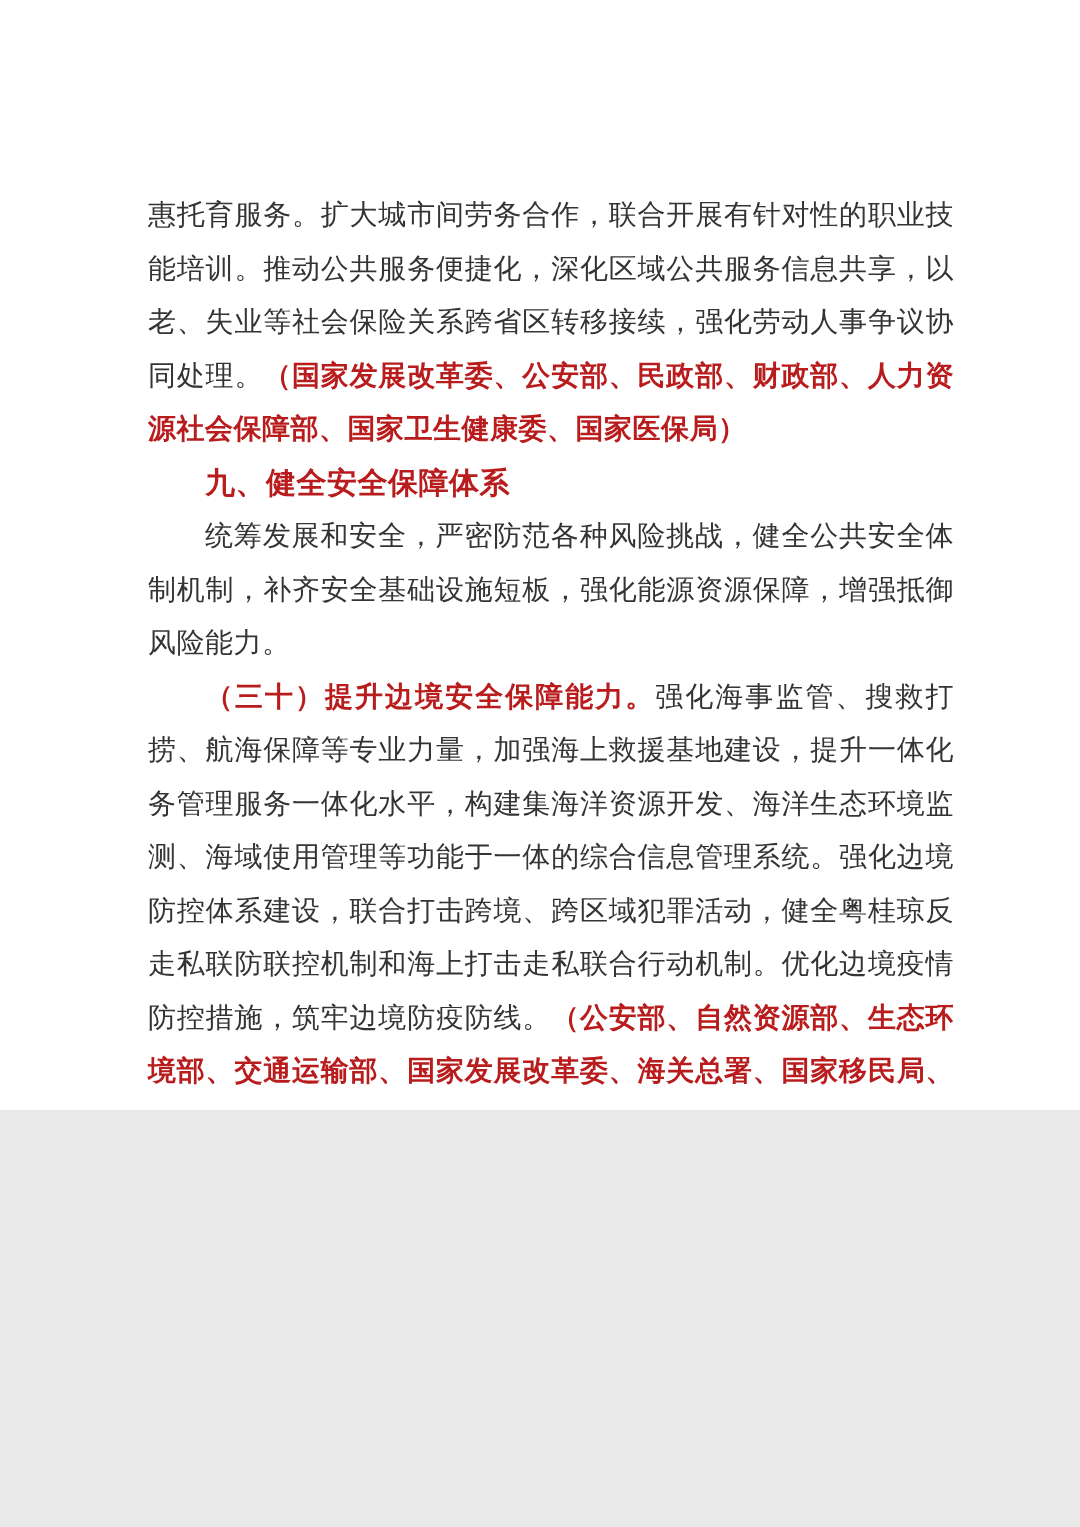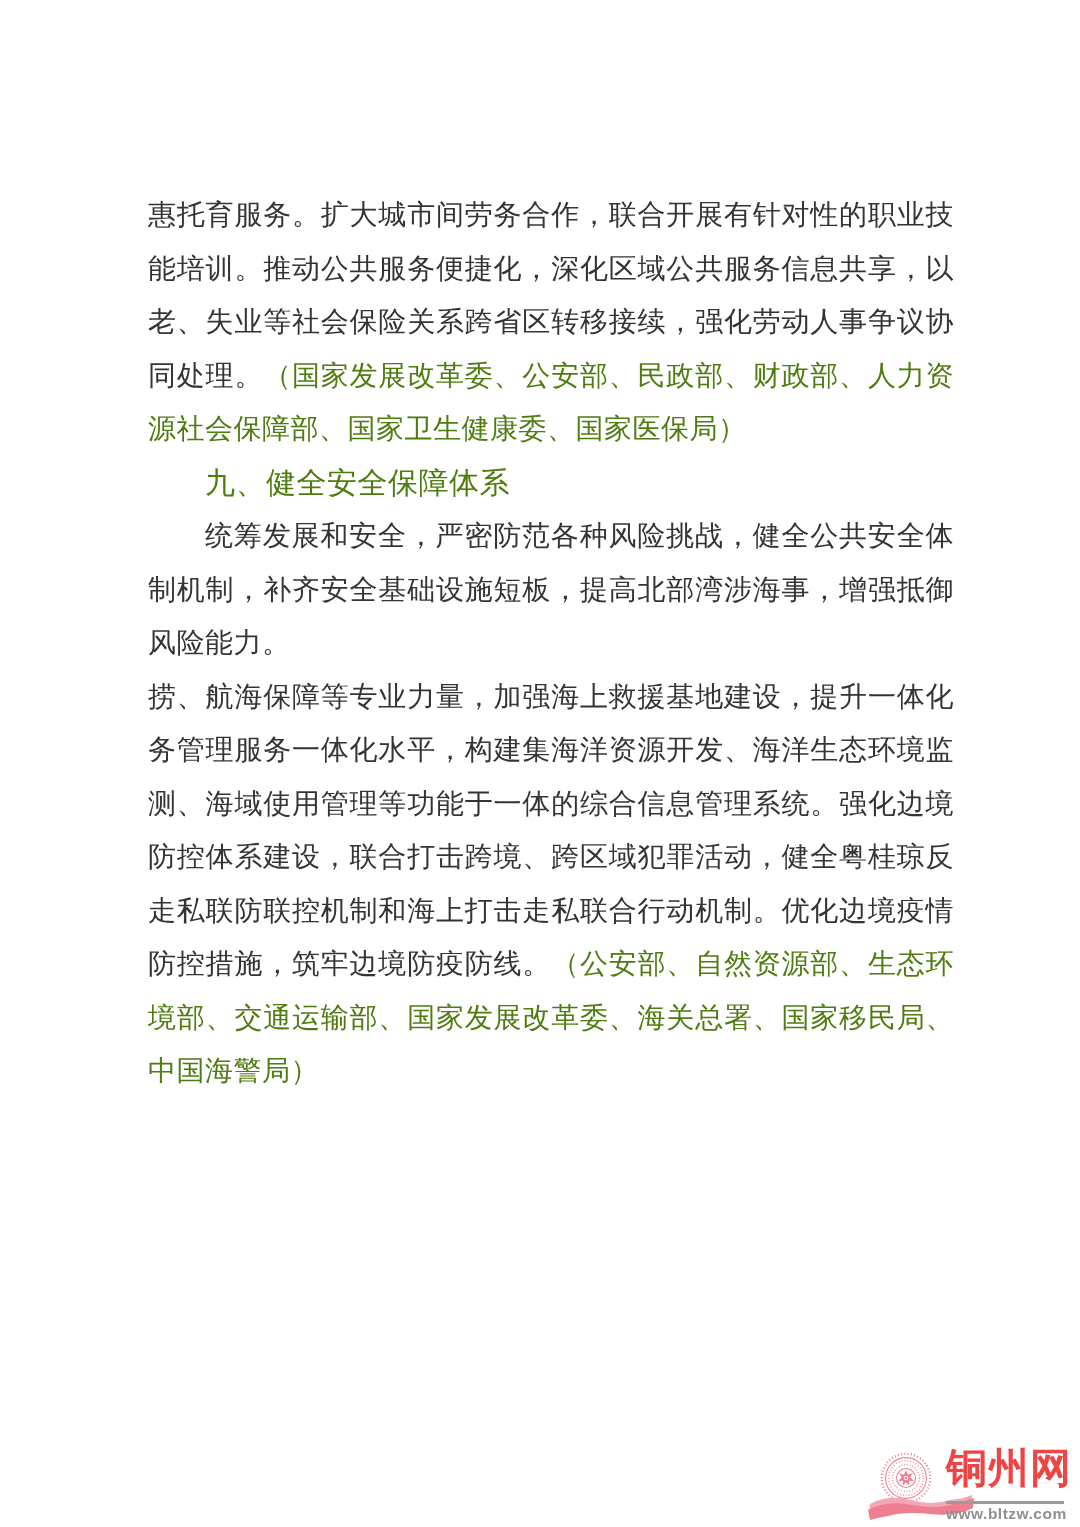--- a/index.html
+++ b/index.html
@@ -1,18 +1,18 @@
 <!DOCTYPE html>
 <html><head>
 <meta charset="utf-8">
 <style>
   html,body { margin:0; padding:0; background:#e9e9e9; }
   .page {
     position:relative;
-    width:1080px; height:1527px;
+    width:1080px; height:1110px;
     background:#ffffff;
     margin:0 auto;
     overflow:hidden;
     font-family:"Liberation Serif","DejaVu Serif",serif;
   }
   .doc {
     position:absolute;
     left:148px; top:188px;
     width:806px;
     color:#343434;
@@ -28,21 +28,21 @@
   }
   .line.flush { text-align-last:left; }
   .line.indent { text-indent:57px; }
   .line.heading {
     font-family:"Liberation Sans","DejaVu Sans",sans-serif;
     font-weight:700;
     font-size:30px;
     color:#2a2a2a;
     text-align-last:left;
   }
-  .line .b { font-weight:400; color:#4d7c0f; }
+  .line .b { font-weight:700; color:#b91c1c; }
   .line .n { font-weight:400; }
 
   
   .watermark {
     position:absolute;
     left:858px; top:1428px;
     width:212px; height:95px;
   }
   .wm-emblem { position:absolute; left:22px; top:24px; width:52px; height:52px; }
   .wm-ribbon { position:absolute; left:10px; top:66px; width:106px; height:26px; }
@@ -77,22 +77,23 @@
 <div class="page">
 
   <div class="doc">
       <div class="line"><span class="n">惠托育服务。扩大城市间劳务合作，联合开展有针对性的职业技</span></div>
       <div class="line"><span class="n">能培训。推动公共服务便捷化，深化区域公共服务信息共享，以</span></div>
       <div class="line"><span class="n">老、失业等社会保险关系跨省区转移接续，强化劳动人事争议协</span></div>
       <div class="line"><span class="n">同处理。</span><span class="b">（国家发展改革委、公安部、民政部、财政部、人力资</span></div>
       <div class="line flush"><span class="b">源社会保障部、国家卫生健康委、国家医保局）</span></div>
       <div class="line heading indent flush"><span class="b">九、健全安全保障体系</span></div>
       <div class="line indent"><span class="n">统筹发展和安全，严密防范各种风险挑战，健全公共安全体</span></div>
-      <div class="line"><span class="n">制机制，补齐安全基础设施短板，提高北部湾涉海事，增强抵御</span></div>
+      <div class="line"><span class="n">制机制，补齐安全基础设施短板，强化能源资源保障，增强抵御</span></div>
       <div class="line flush"><span class="n">风险能力。</span></div>
+      <div class="line indent"><span class="b">（三十）提升边境安全保障能力。</span><span class="n">强化海事监管、搜救打</span></div>
       <div class="line"><span class="n">捞、航海保障等专业力量，加强海上救援基地建设，提升一体化</span></div>
       <div class="line"><span class="n">务管理服务一体化水平，构建集海洋资源开发、海洋生态环境监</span></div>
       <div class="line"><span class="n">测、海域使用管理等功能于一体的综合信息管理系统。强化边境</span></div>
       <div class="line"><span class="n">防控体系建设，联合打击跨境、跨区域犯罪活动，健全粤桂琼反</span></div>
       <div class="line"><span class="n">走私联防联控机制和海上打击走私联合行动机制。优化边境疫情</span></div>
       <div class="line"><span class="n">防控措施，筑牢边境防疫防线。</span><span class="b">（公安部、自然资源部、生态环</span></div>
       <div class="line"><span class="b">境部、交通运输部、国家发展改革委、海关总署、国家移民局、</span></div>
       <div class="line flush"><span class="b">中国海警局）</span></div>
     </div>
 

